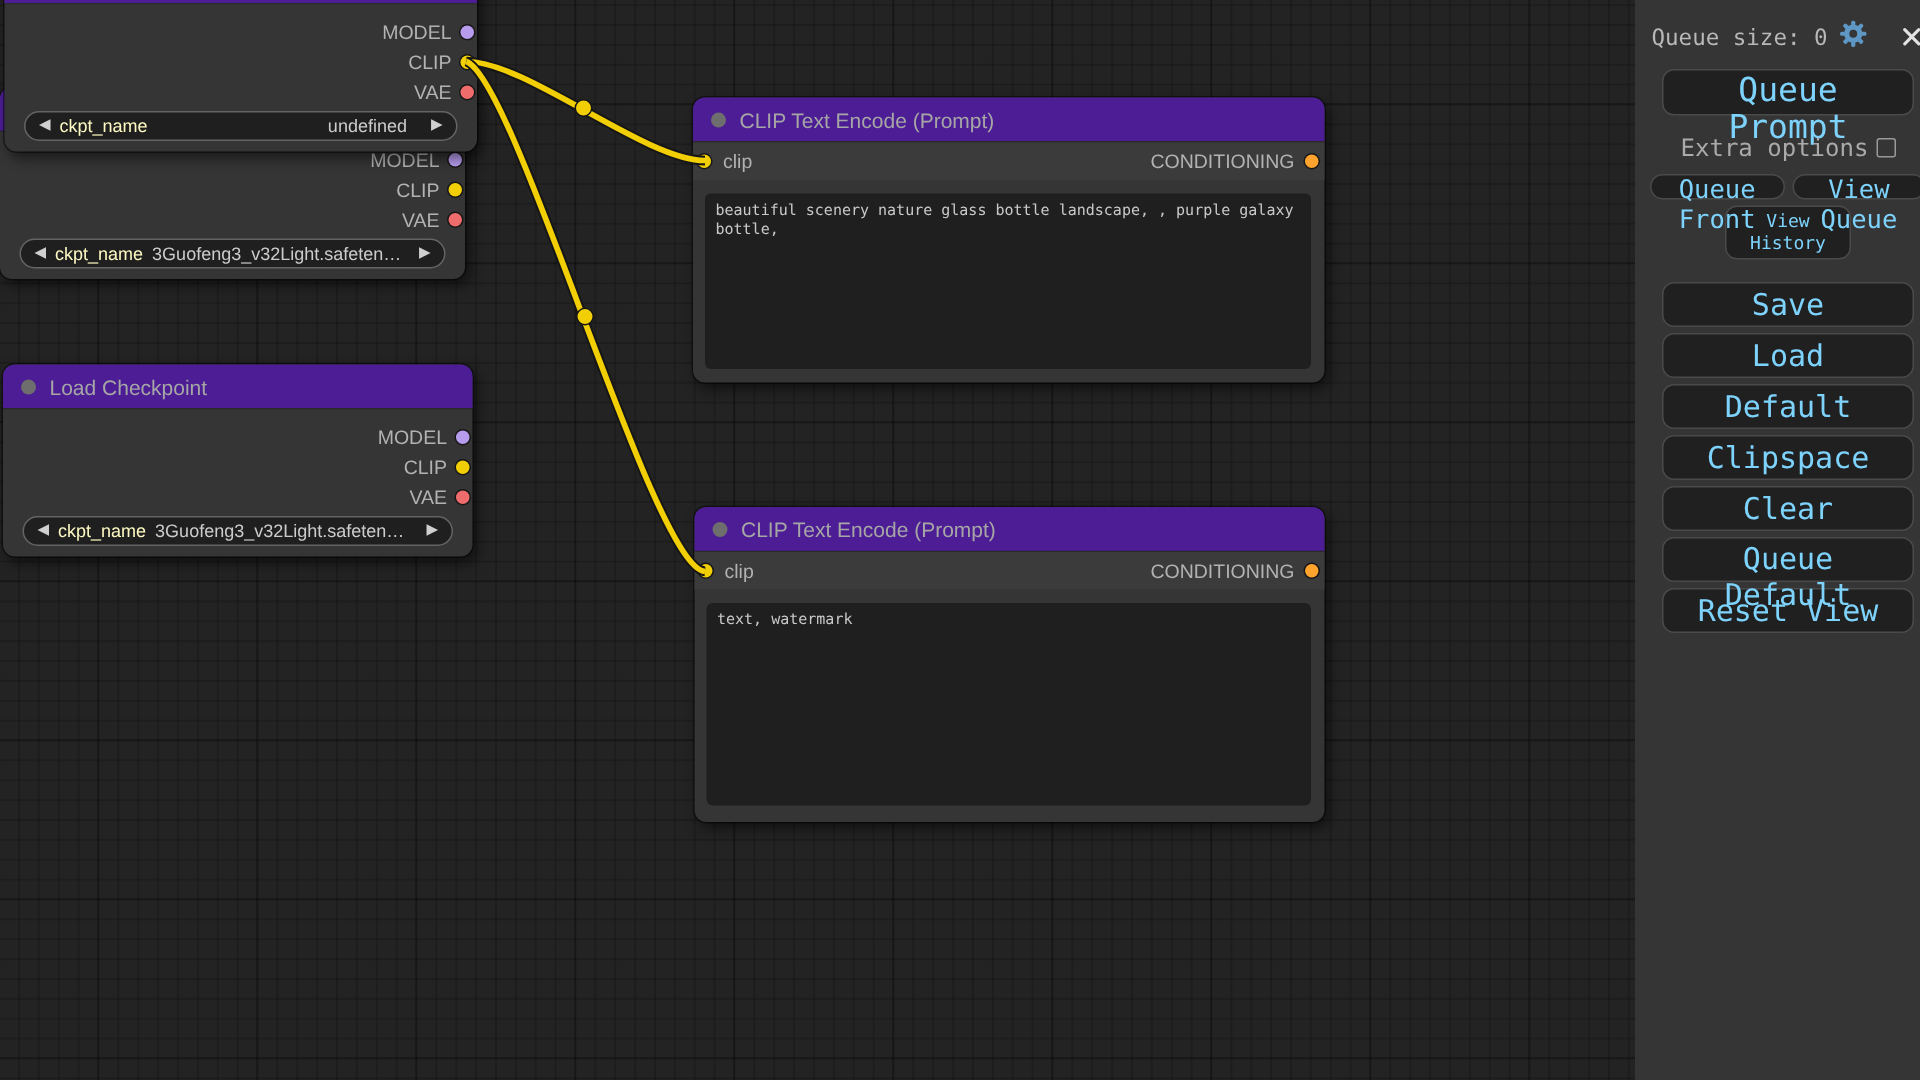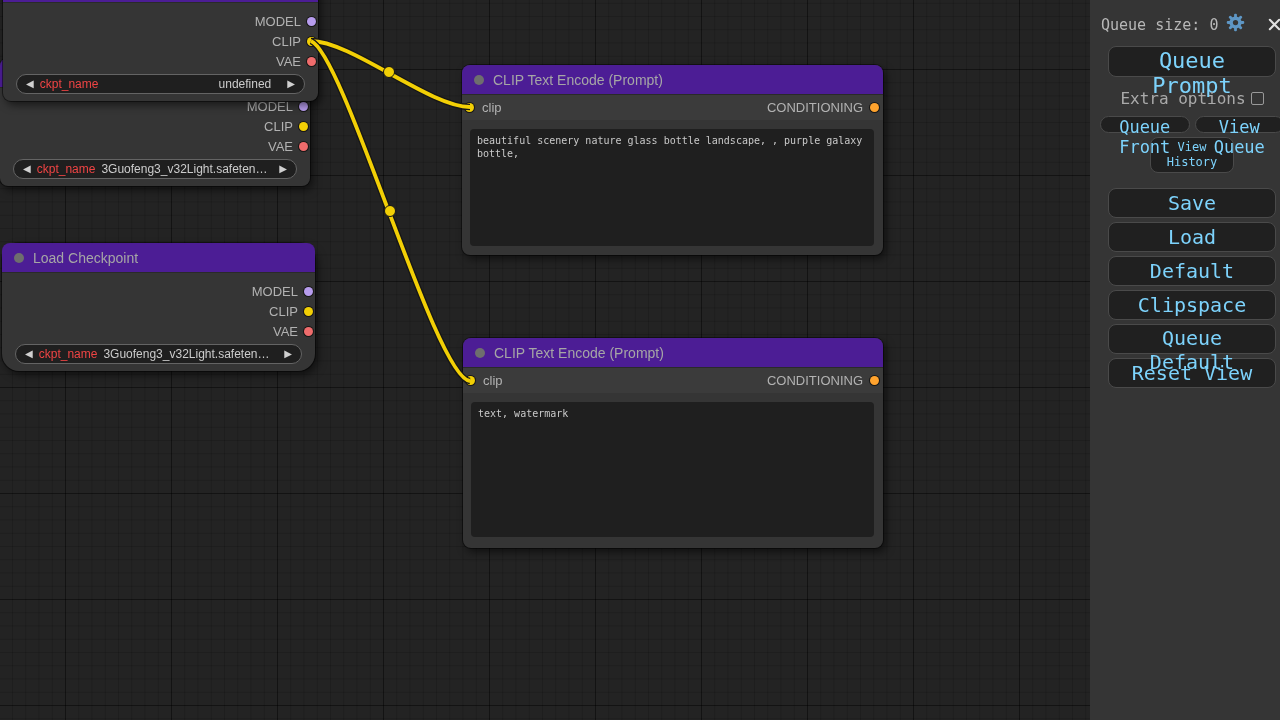--- a/index.html
+++ b/index.html
@@ -34,21 +34,21 @@
   .plabel{font-size:13px;color:#b2b2b2;}
   .pdot{position:absolute;width:9px;height:9px;border-radius:50%;box-shadow:0 0 0 1px rgba(18,18,18,.85);}
   .orow .pdot{right:2px;top:50%;margin-top:-4.5px;}
   .model{background:var(--color-model-port);}
   .clipc{background:var(--color-clip-port);}
   .vae{background:var(--color-vae-port);}
   .cond{background:var(--color-conditioning-port);}
   .widget{margin:3px 13px 0;height:20px;border-radius:10px;background:#1f1f1f;border:1px solid #646464;
         display:flex;align-items:center;padding:0 9px;gap:6px;}
   .warrow{color:#d0d0d0;font-size:10px;line-height:1;cursor:pointer;}
-  .wname{color:#ef4444;font-size:12px;white-space:nowrap;}
+  .wname{color:#fef9c3;font-size:12px;white-space:nowrap;}
   .wval{color:#cccccc;font-size:12px;flex:1;text-align:right;padding-right:10px;white-space:nowrap;overflow:hidden;}
 
   .te .irow{position:relative;height:25px;display:flex;align-items:center;justify-content:space-between;
         padding:0 20px;background:#3b3b3b;}
   .irow .pdot.pin{left:3px;top:50%;margin-top:-4.5px;}
   .irow .pdot.pout{right:4px;top:50%;margin-top:-4.5px;}
   .prompt{display:block;margin:9px 9px 0 8px;width:calc(100% - 17px);background:#1f1f1f;color:#c9c9c9;
         font-family:"DejaVu Sans Mono",monospace;font-size:10px;line-height:13px;border:none;border-radius:4px;
         padding:5px 7px;resize:none;outline:none;overflow:hidden;}
 
@@ -123,21 +123,21 @@
         </div>
         <div class="widget">
           <span class="warrow">◀</span>
           <span class="wname">ckpt_name</span>
           <span class="wval">undefined</span>
           <span class="warrow">▶</span>
         </div>
       </div>
     </div>
 
-    <div class="node ckpt" style="left:2px;top:243px;width:313px;height:128px;z-index:5;border-radius:17px;">
+    <div class="node ckpt" style="left:2px;top:243px;width:313px;height:128px;z-index:5;">
       <div class="node-title">
         <span class="tdot"></span>
         <span class="ttext">Load Checkpoint</span>
       </div>
       <div class="node-body">
         <div class="orow">
           <span class="plabel">MODEL</span>
           <span class="pdot model"></span>
         </div>
         <div class="orow">
@@ -233,17 +233,18 @@
       <button class="mbtn sbtn">View Queue</button>
     </div>
 
     <button class="mbtn vh">View
 History</button>
 
     <button class="mbtn bigbtn">Save</button>
     <button class="mbtn bigbtn">Load</button>
     <button class="mbtn bigbtn">Default</button>
     <button class="mbtn bigbtn">Clipspace</button>
+    <button class="mbtn bigbtn">Clear</button>
     <button class="mbtn bigbtn">Queue Default</button>
     <button class="mbtn bigbtn">Reset View</button>
   </div>
 
 </div>
 
 </body></html>

